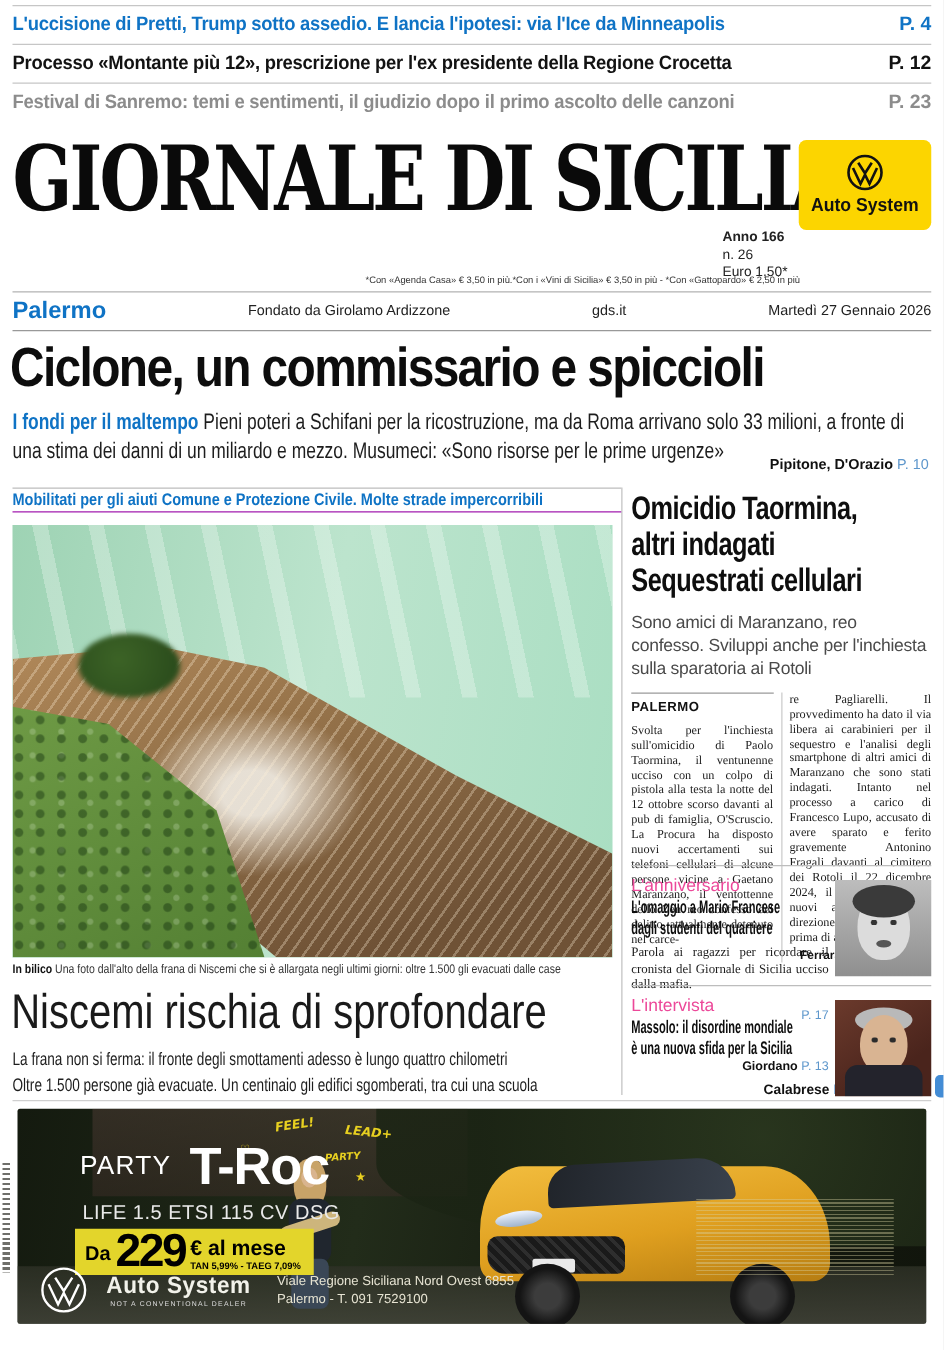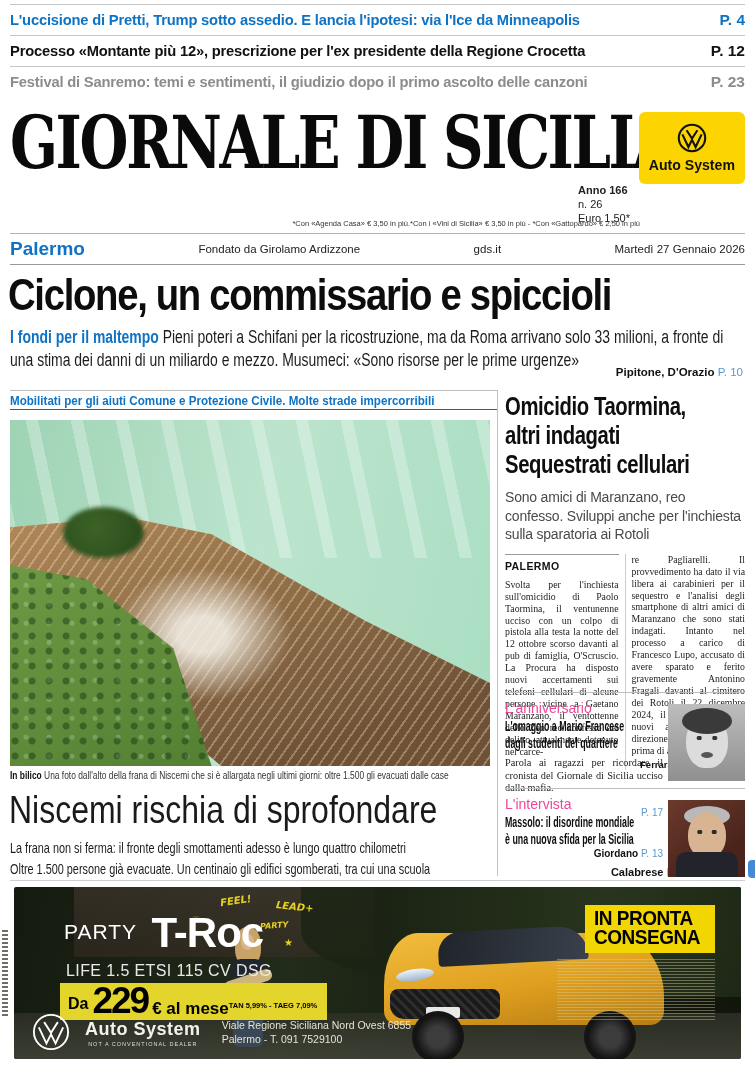--- a/index.html
+++ b/index.html
@@ -111,21 +111,21 @@
   .ad-trees{position:absolute;right:0;top:0;width:440px;height:110px;border-radius:0 0 0 60%;
       background:radial-gradient(circle at 70% 20%,#2c3a20,#1b2414 70%);opacity:.85;}
   .ad-ground{position:absolute;left:0;bottom:0;width:100%;height:46px;background:linear-gradient(#2e3126,#45463c);opacity:.8;}
   .ad-model{position:absolute;left:50px;top:22px;color:#fff;white-space:nowrap;}
   .ad-model .nuovo{font-size:21px;letter-spacing:1px;vertical-align:8px;}
   .ad-model .troc{font-size:42px;font-weight:bold;letter-spacing:-1px;margin-left:10px;}
   .ad-trim{position:absolute;left:52px;top:75px;color:#e9e9e9;font-size:16px;letter-spacing:.4px;}
   .price-box{position:absolute;left:46px;top:96px;background:#e3d52b;color:#000;padding:1px 10px 3px 8px;display:flex;align-items:flex-end;gap:4px;}
   .price-da{font-weight:bold;font-size:16px;margin-bottom:4px;}
   .price-num{font-weight:bold;font-size:37px;letter-spacing:-2px;line-height:.9;}
-  .price-side{display:flex;flex-direction:row;align-items:flex-start;}
+  .price-side{display:flex;flex-direction:column;align-items:flex-start;}
   .price-suffix{font-weight:bold;font-size:17px;line-height:1;}
   .price-finance{font-weight:bold;font-size:7.5px;margin-top:1px;}
   .graffiti{position:absolute;left:170px;top:6px;width:140px;height:60px;color:#e8d020;
       font-family:"DejaVu Sans",sans-serif;font-style:italic;font-size:10px;font-weight:bold;}
   .graf-1{position:absolute;left:36px;top:2px;transform:rotate(-8deg);}
   .graf-2{position:absolute;left:92px;top:8px;transform:rotate(6deg);}
   .graf-3{position:absolute;left:76px;top:28px;transform:rotate(-4deg);font-size:8px;}
   .graf-star{position:absolute;left:100px;top:44px;font-style:normal;}
   .graf-heart{position:absolute;left:8px;top:22px;font-style:normal;font-size:9px;}
   .guitarist{position:absolute;left:205px;top:40px;width:60px;height:120px;filter:blur(.5px);}
@@ -339,24 +339,20 @@
 
     <div class="price-box">
       <span class="price-da">Da</span>
       <span class="price-num">229</span>
       <span class="price-side">
         <span class="price-suffix">€ al mese</span>
         <span class="price-finance">TAN 5,99% - TAEG 7,09%</span>
       </span>
     </div>
 
-    <div class="avail-box">
-      <div>IN PRONTA</div>
-      <div>CONSEGNA</div>
-    </div>
     <div class="fineprint"></div>
 
     <div class="ad-footer">
       <svg class="vw-mark" viewBox="0 0 100 100" fill="none" stroke="currentColor" stroke-width="5">
         <circle cx="50" cy="50" r="45"></circle>
         <path d="M32 24 L50 52 L68 24"></path>
         <path d="M18 38 L38 80 L50 56 L62 80 L82 38"></path>
       </svg>
       <div class="dealer-stack">
         <span class="dealer-name">Auto System</span>

